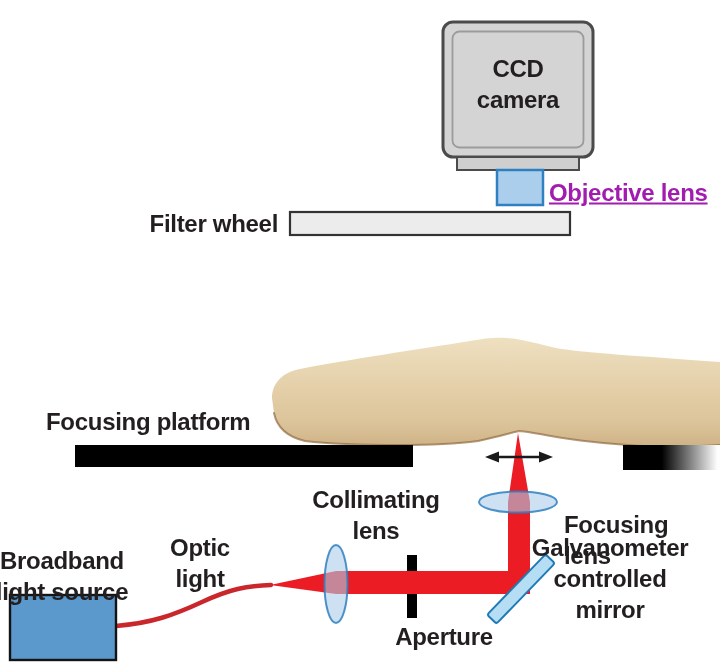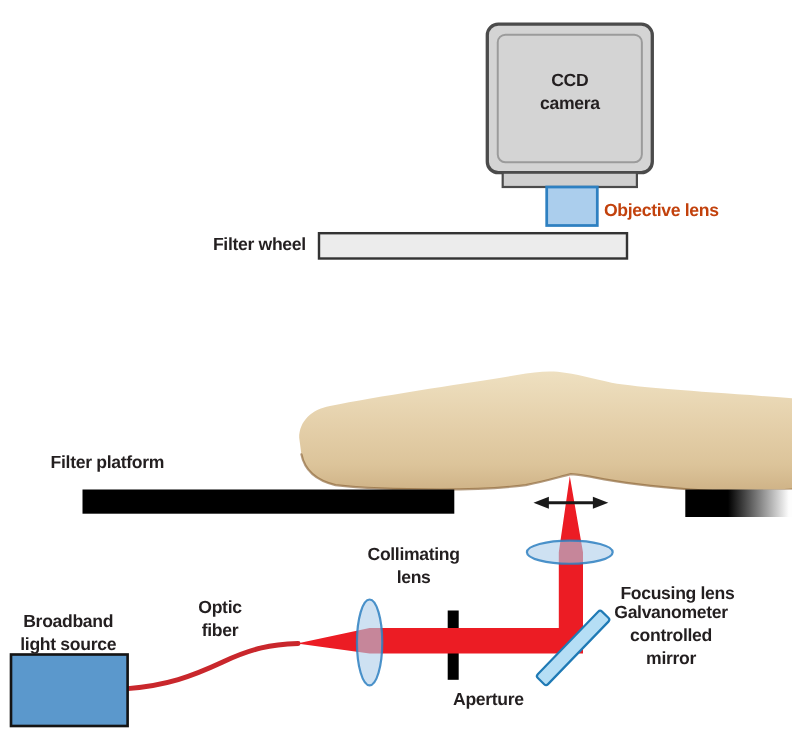--- a/index.html
+++ b/index.html
@@ -3,27 +3,27 @@
 <meta charset="utf-8">
 <style>
   html,body{margin:0;padding:0;background:#fff;}
   .stage{
     position:relative;width:720px;height:672px;background:#ffffff;overflow:hidden;
     font-family:"Liberation Sans",sans-serif;
   }
   .stage svg{position:absolute;left:0;top:0;}
   .label{
     position:absolute;
-    font-weight:bold;font-size:16px;line-height:21px;
+    font-weight:bold;font-size:24px;line-height:31px;
     color:#231f20;white-space:pre-line;letter-spacing:-0.3px;
   }
   .label.center{transform:translate(-50%,-50%);text-align:center;}
   .label.vcenter{transform:translateY(-50%);}
   .label.rightal{transform:translate(-100%,-50%);text-align:right;}
-  .label.blue{color:#c2410c;}
+  .label.blue{color:#a21caf;text-decoration:underline;}
 </style>
 </head>
 <body>
 
 <div class="stage">
 
   <svg width="720" height="672" viewBox="0 0 720 672">
     <defs>
       <linearGradient id="fingerGrad" x1="0" y1="334" x2="0" y2="470" gradientUnits="userSpaceOnUse">
         <stop offset="0" stop-color="#efe1c2"></stop>
@@ -93,31 +93,31 @@
     <rect x="10" y="595" width="106" height="65" fill="#5b98cc" stroke="#141414" stroke-width="2.4"></rect>
   </svg>
 
   <div class="label center" style="left:518px;top:84px;">CCD
 camera</div>
 
   <div class="label vcenter blue" style="left:549px;top:192px;">Objective lens</div>
 
   <div class="label rightal" style="left:278px;top:223px;">Filter wheel</div>
 
-  <div class="label vcenter" style="left:46px;top:421px;">Filter platform</div>
+  <div class="label vcenter" style="left:46px;top:421px;">Focusing platform</div>
 
   <div class="label vcenter" style="left:564px;top:502px;margin-top:38px;">Focusing lens</div>
 
   <div class="label center" style="left:336px;top:515px;margin-left:40px;">Collimating
 lens</div>
 
   <div class="label center" style="left:412px;top:636px;margin-left:32px;">Aperture</div>
 
   <div class="label center" style="left:610px;top:578px;">Galvanometer
 controlled mirror</div>
 
   <div class="label center" style="left:200px;top:563px;">Optic
-fiber</div>
+light</div>
 
   <div class="label center" style="left:62px;top:576px;">Broadband
 light source</div>
 
 </div>
 
 </body></html>

